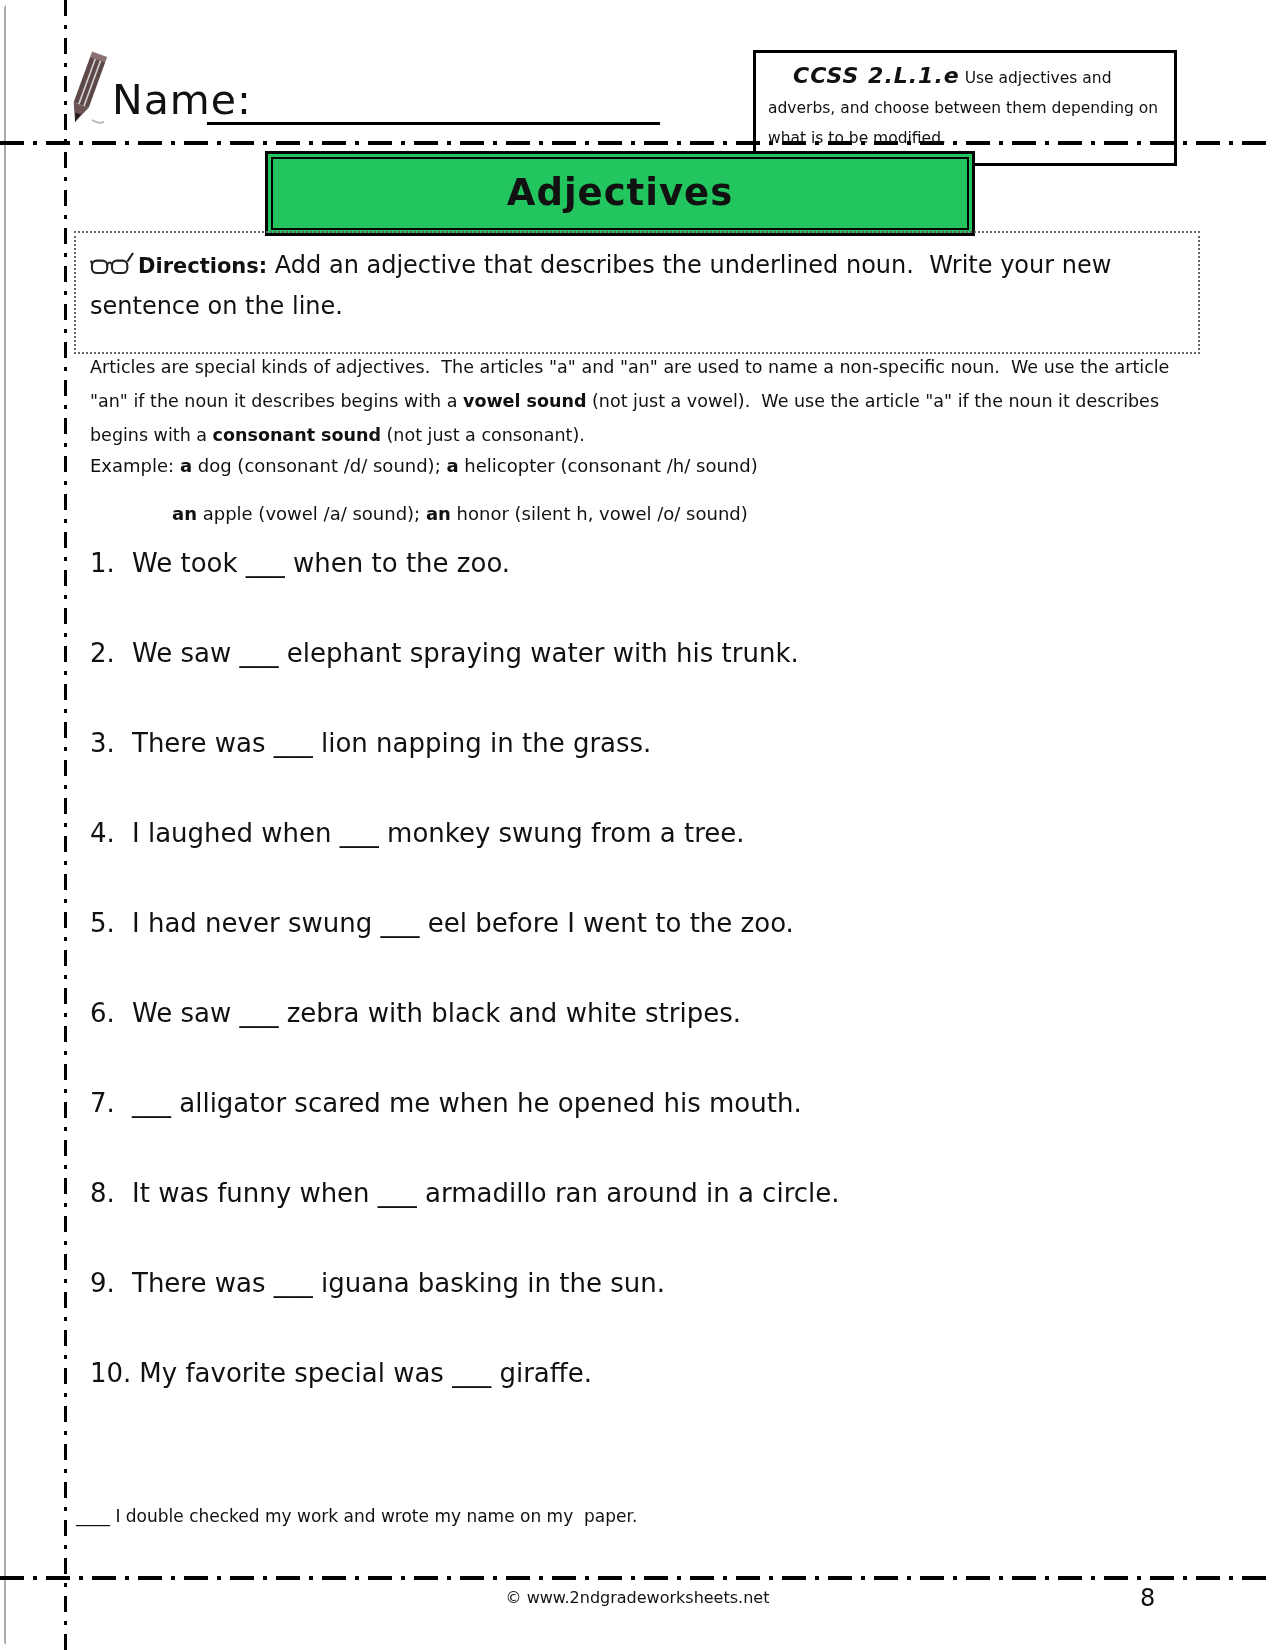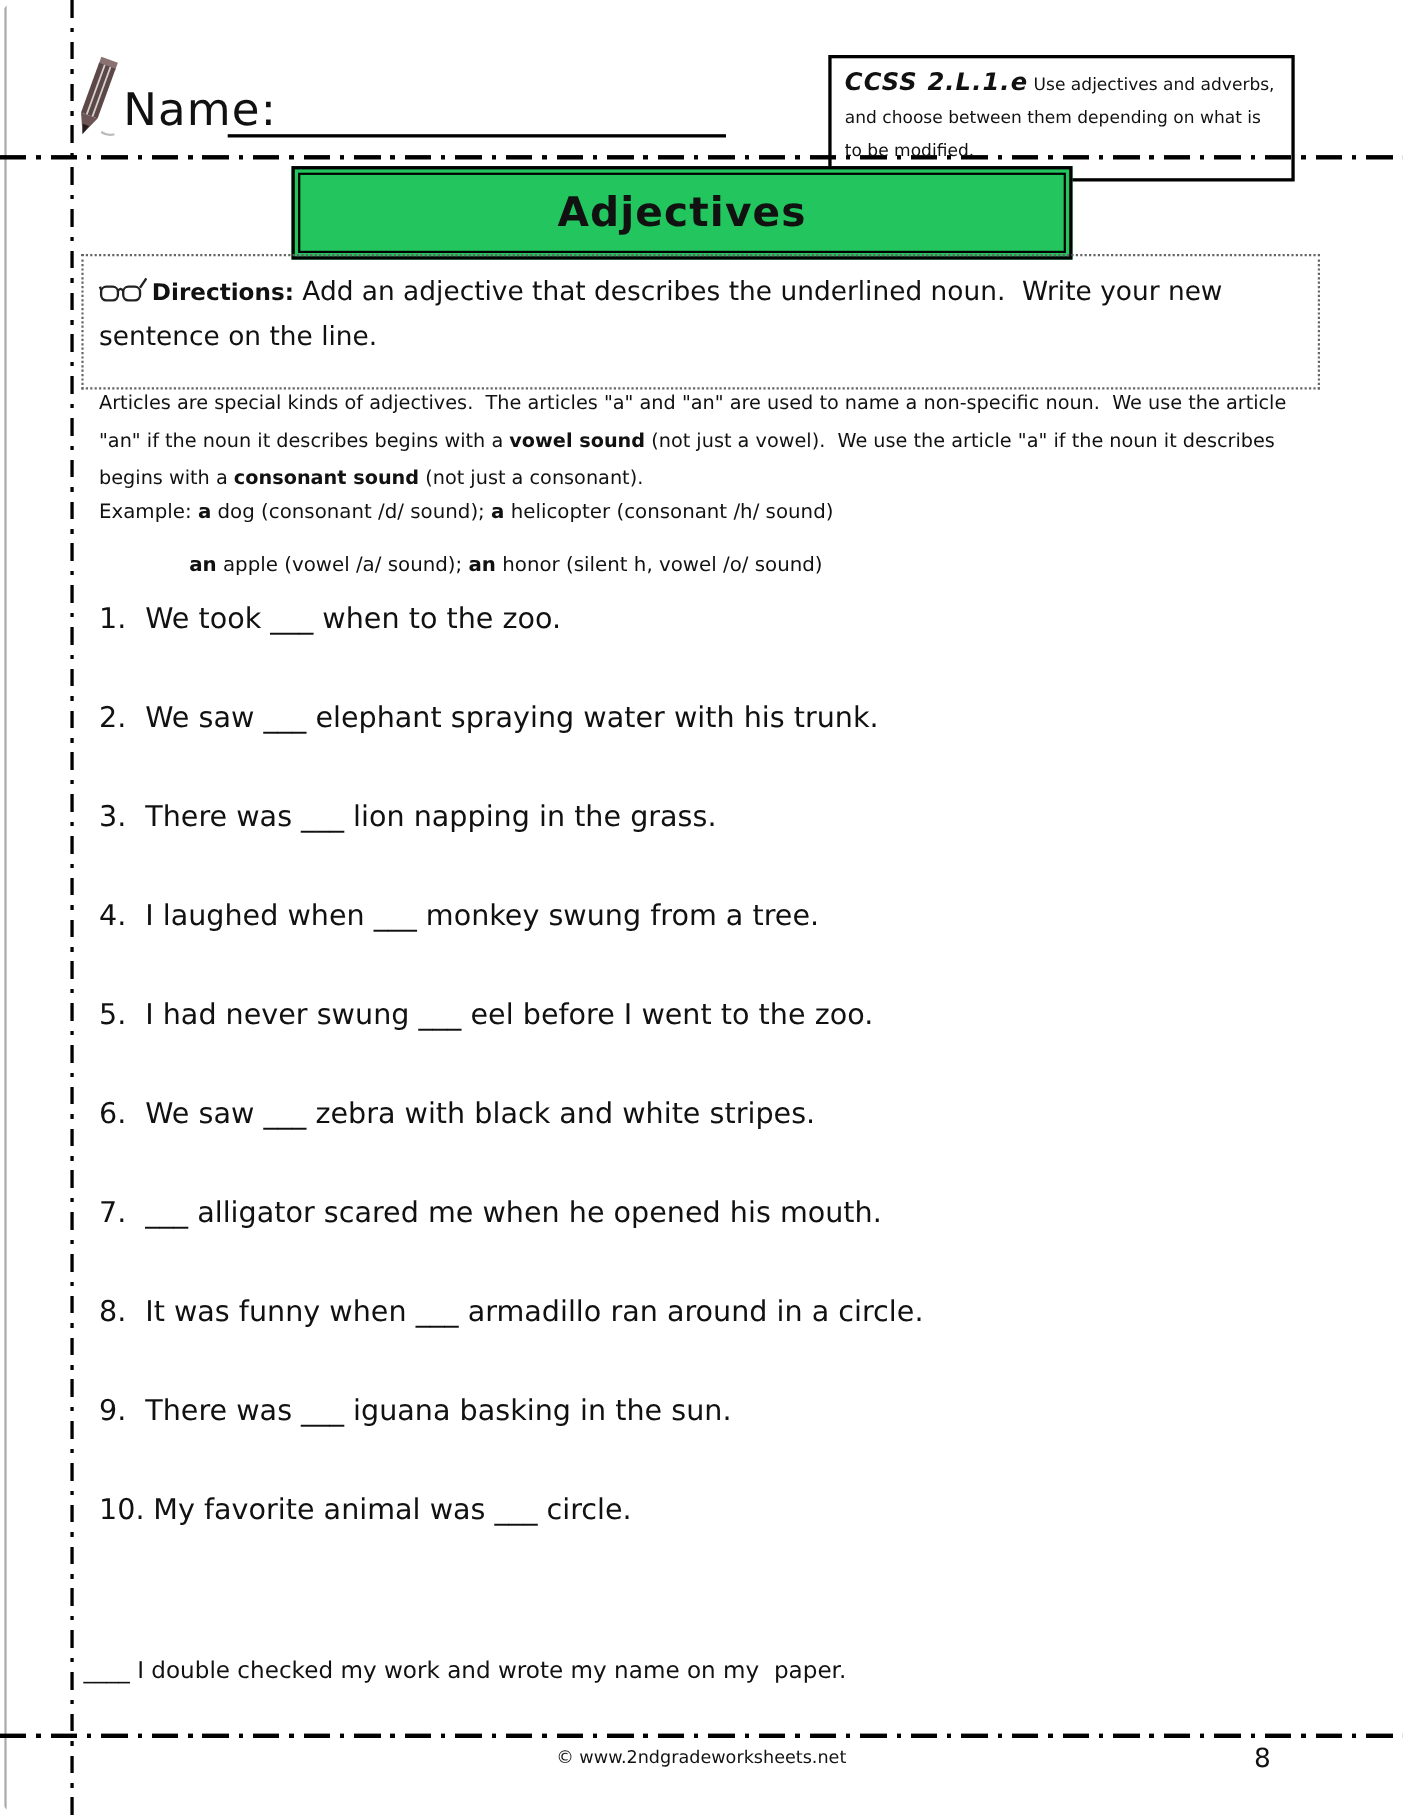--- a/index.html
+++ b/index.html
@@ -26,21 +26,21 @@
 
   .pencil{position:absolute;left:64px;top:50px;width:46px;height:78px;}
   .name-label{position:absolute;left:112px;top:76px;font-size:41px;letter-spacing:1px;}
   .name-line{position:absolute;left:207px;top:70px;width:453px;height:52px;border-bottom:3px solid #000;}
 
   .ccss-box{
     position:absolute;left:753px;top:50px;width:396px;
     border:3px solid #000;padding:8px 10px 10px 12px;
     font-size:15.5px;line-height:30px;
   }
-  .ccss-code{font-size:22px;font-weight:bold;font-style:italic;letter-spacing:1px;}
+  .ccss-code{font-size:22px;font-weight:bold;font-style:italic;letter-spacing:1px;margin-left:25px;}
 
   .title-box{
     position:absolute;left:265px;top:151px;width:704px;
     border:3px solid #000;background:#22c55e;
   }
   .title-inner{
     border:2px solid #000;margin:3px;
     text-align:center;padding:12px 0 14px 0;
   }
   .title-text{font-size:37px;font-weight:bold;letter-spacing:1px;}
@@ -60,21 +60,21 @@
   .info-para .b,.example .b{font-weight:bold;}
   .example{position:absolute;font-size:18px;white-space:pre-wrap;}
   .example.one{left:90px;top:455px;}
   .example.two{left:172px;top:503px;}
 
   .questions{position:absolute;left:90px;top:548px;width:1110px;}
   .q-row{height:32px;margin-bottom:58px;font-size:26px;white-space:pre-wrap;}
   .q-num{display:inline-block;min-width:34px;}
   .q-text{margin-left:8px;}
 
-  .check-line{position:absolute;left:76px;top:1506px;font-size:21px;white-space:pre-wrap;}
+  .check-line{position:absolute;left:76px;top:1506px;font-size:17px;white-space:pre-wrap;}
 
   .footer-credit{position:absolute;left:0;top:1588px;width:1275px;text-align:center;font-size:16px;}
   .page-number{position:absolute;left:1140px;top:1584px;font-size:24px;}
 </style>
 </head>
 <body>
 
 <div class="page">
 
   <div class="edge-strip"></div>
@@ -122,21 +122,21 @@
   <div class="questions">
     <div class="q-row"><span class="q-num">1.</span><span class="q-text">We took ___ when to the zoo.</span></div>
     <div class="q-row"><span class="q-num">2.</span><span class="q-text">We saw ___ elephant spraying water with his trunk.</span></div>
     <div class="q-row"><span class="q-num">3.</span><span class="q-text">There was ___ lion napping in the grass.</span></div>
     <div class="q-row"><span class="q-num">4.</span><span class="q-text">I laughed when ___ monkey swung from a tree.</span></div>
     <div class="q-row"><span class="q-num">5.</span><span class="q-text">I had never swung ___ eel before I went to the zoo.</span></div>
     <div class="q-row"><span class="q-num">6.</span><span class="q-text">We saw ___ zebra with black and white stripes.</span></div>
     <div class="q-row"><span class="q-num">7.</span><span class="q-text">___ alligator scared me when he opened his mouth.</span></div>
     <div class="q-row"><span class="q-num">8.</span><span class="q-text">It was funny when ___ armadillo ran around in a circle.</span></div>
     <div class="q-row"><span class="q-num">9.</span><span class="q-text">There was ___ iguana basking in the sun.</span></div>
-    <div class="q-row"><span class="q-num">10.</span><span class="q-text">My favorite animal was ___ circle.</span></div>
+    <div class="q-row"><span class="q-num">10.</span><span class="q-text">My favorite special was ___ giraffe.</span></div>
   </div>
 
   <div class="check-line">____ I double checked my work and wrote my name on my  paper.</div>
 
   <div class="footer-credit">© www.2ndgradeworksheets.net</div>
   <div class="page-number">8</div>
 
 </div>
 
 </body></html>

